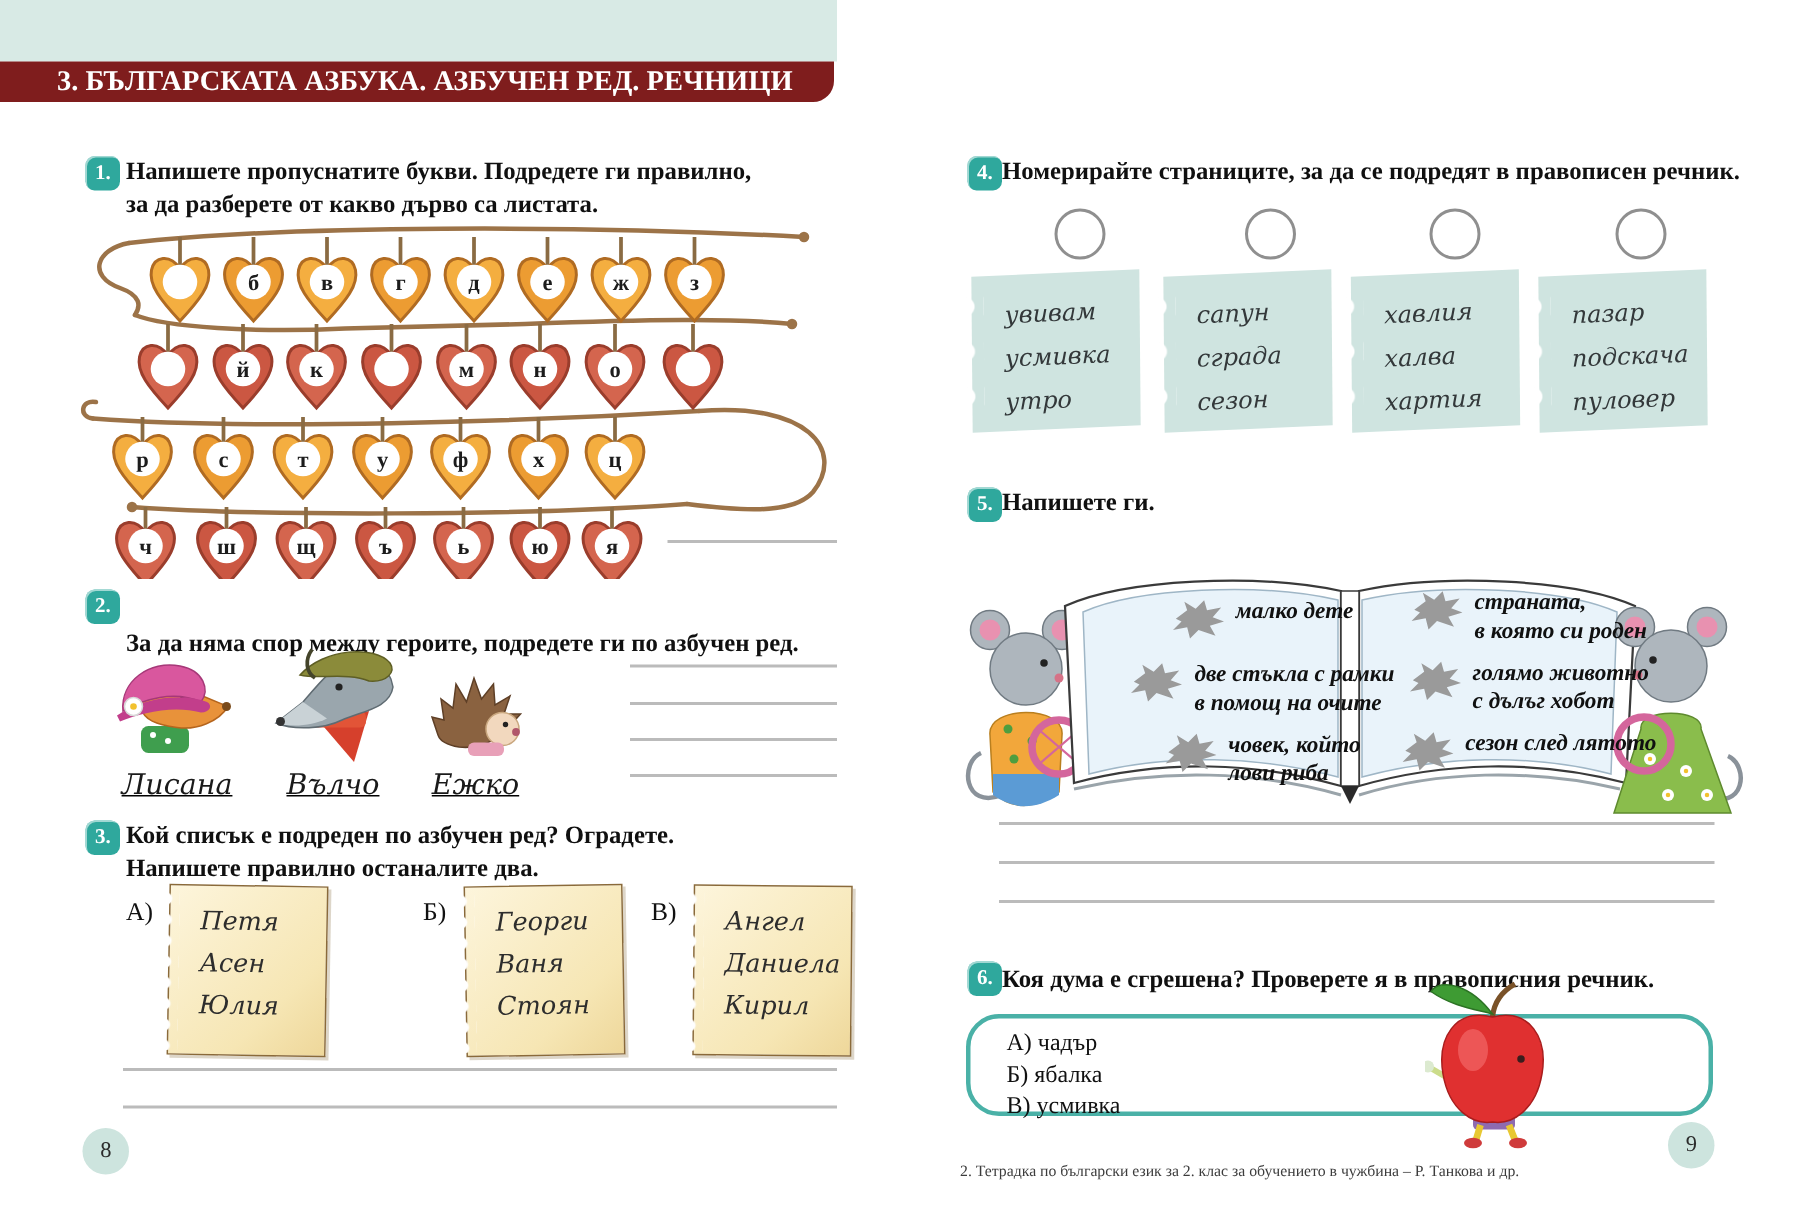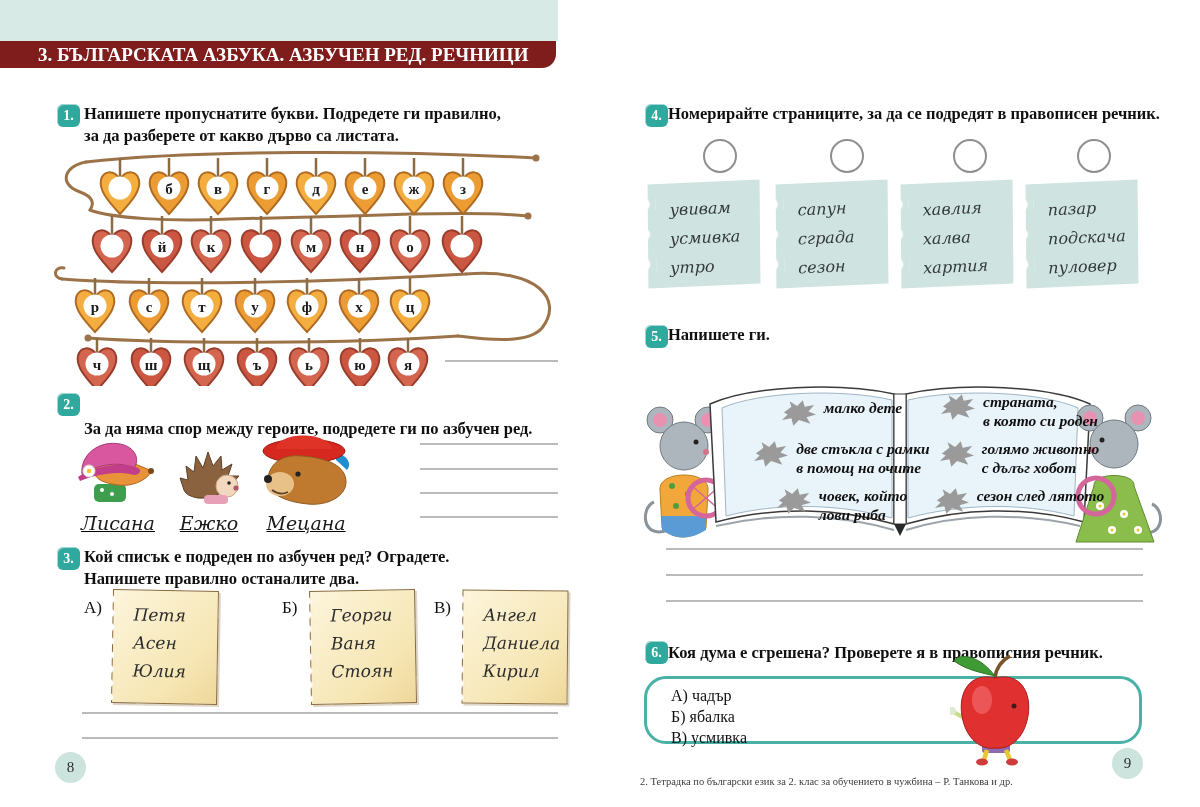--- a/index.html
+++ b/index.html
@@ -281,41 +281,41 @@
       <circle cx="75" cy="41" r="3" fill="#7a4a1a"></circle>
       <circle cx="46" cy="36" r="2" fill="#222"></circle>
       <path d="M6,44 C4,24 24,10 44,14 C60,17 64,30 58,38 C40,30 20,36 6,44 Z" fill="#d9579e" stroke="#a63878" stroke-width="1"></path>
       <path d="M2,47 C20,34 48,32 62,38 C66,40 64,45 58,45 C40,40 18,45 4,51 Z" fill="#c23e8b"></path>
       <circle cx="13" cy="41" r="6" fill="#ffffff" stroke="#d8d8d8"></circle>
       <circle cx="13" cy="41" r="2.2" fill="#f2c12e"></circle>
     </svg>
     <span class="animal-caption">Лисана</span>
   </div>
   <div class="animal">
+    <svg width="92" height="86" viewBox="0 0 92 86">
+      <path d="M36,56 L70,50 L60,84 Z" fill="#d6402c"></path>
+      <rect x="30" y="50" width="38" height="11" rx="4" fill="#e25437"></rect>
+      <path d="M86,34 C84,20 70,12 58,16 C46,20 38,30 26,44 L8,58 C20,63 40,62 52,56 C66,50 84,48 86,34 Z" fill="#9aa6ad" stroke="#5f6b72" stroke-width="1"></path>
+      <path d="M26,44 L8,58 C18,61 32,60 42,55 Z" fill="#c9d2d6"></path>
+      <circle cx="11" cy="57" r="3" fill="#333"></circle>
+      <circle cx="50" cy="34" r="2.4" fill="#222"></circle>
+      <path d="M24,26 C40,8 74,6 84,18 C88,24 82,31 70,30 C56,24 36,29 24,26 Z" fill="#8b8b3a" stroke="#5e5e24" stroke-width="1"></path>
+      <path d="M32,9 C27,16 28,24 34,28" stroke="#44442a" stroke-width="2.5" fill="none"></path>
+    </svg>
+    <span class="animal-caption">Вълчо</span>
+  </div>
+  <div class="animal">
     <svg width="66" height="64" viewBox="0 0 66 64">
       <path d="M8,44 L4,32 L12,34 L10,20 L18,26 L20,10 L27,22 L32,6 L37,20 L45,10 L46,24 L56,18 L52,30 L63,30 L54,40 Q40,54 22,52 Q10,50 8,44 Z" fill="#8a6240" stroke="#5e3f26" stroke-width="1"></path>
       <circle cx="51" cy="40" r="11" fill="#f2d8be" stroke="#c9a77f"></circle>
       <circle cx="53" cy="37" r="1.8" fill="#222"></circle>
       <circle cx="60" cy="42" r="2.6" fill="#b0566a"></circle>
       <rect x="28" y="49" width="24" height="9" rx="4" fill="#e8a0b8"></rect>
     </svg>
     <span class="animal-caption">Ежко</span>
-  </div>
-  <div class="animal">
-    <svg width="96" height="86" viewBox="0 0 96 86">
-      <path d="M78,28 C90,32 94,40 89,46 L78,36 Z" fill="#1f8fd0"></path>
-      <ellipse cx="46" cy="27" rx="41" ry="12" fill="#d6281e" stroke="#a01812" stroke-width="1"></ellipse>
-      <path d="M18,25 C20,7 70,7 74,25 Z" fill="#e03328"></path>
-      <path d="M10,54 C12,38 26,30 44,32 C70,34 88,42 88,58 C88,72 70,82 50,80 C28,78 8,70 10,54 Z" fill="#c07a30" stroke="#8f5a1e" stroke-width="1"></path>
-      <ellipse cx="22" cy="60" rx="14" ry="12" fill="#e8c189"></ellipse>
-      <circle cx="10" cy="55" r="4" fill="#222"></circle>
-      <path d="M14,66 Q22,72 30,68" stroke="#5e3f26" stroke-width="1.6" fill="none"></path>
-      <circle cx="40" cy="50" r="2.6" fill="#222"></circle>
-    </svg>
-    <span class="animal-caption">Мецана</span>
   </div>
 </div>
 
 <div class="answer-line" style="left:420px;top:443px;width:138px;"></div>
 <div class="answer-line" style="left:420px;top:468px;width:138px;"></div>
 <div class="answer-line" style="left:420px;top:492px;width:138px;"></div>
 <div class="answer-line" style="left:420px;top:516px;width:138px;"></div>
 
 <div class="task-badge" style="left:57px;top:547px;">3.</div>
 <div class="task-text" style="left:84px;top:546px;">

